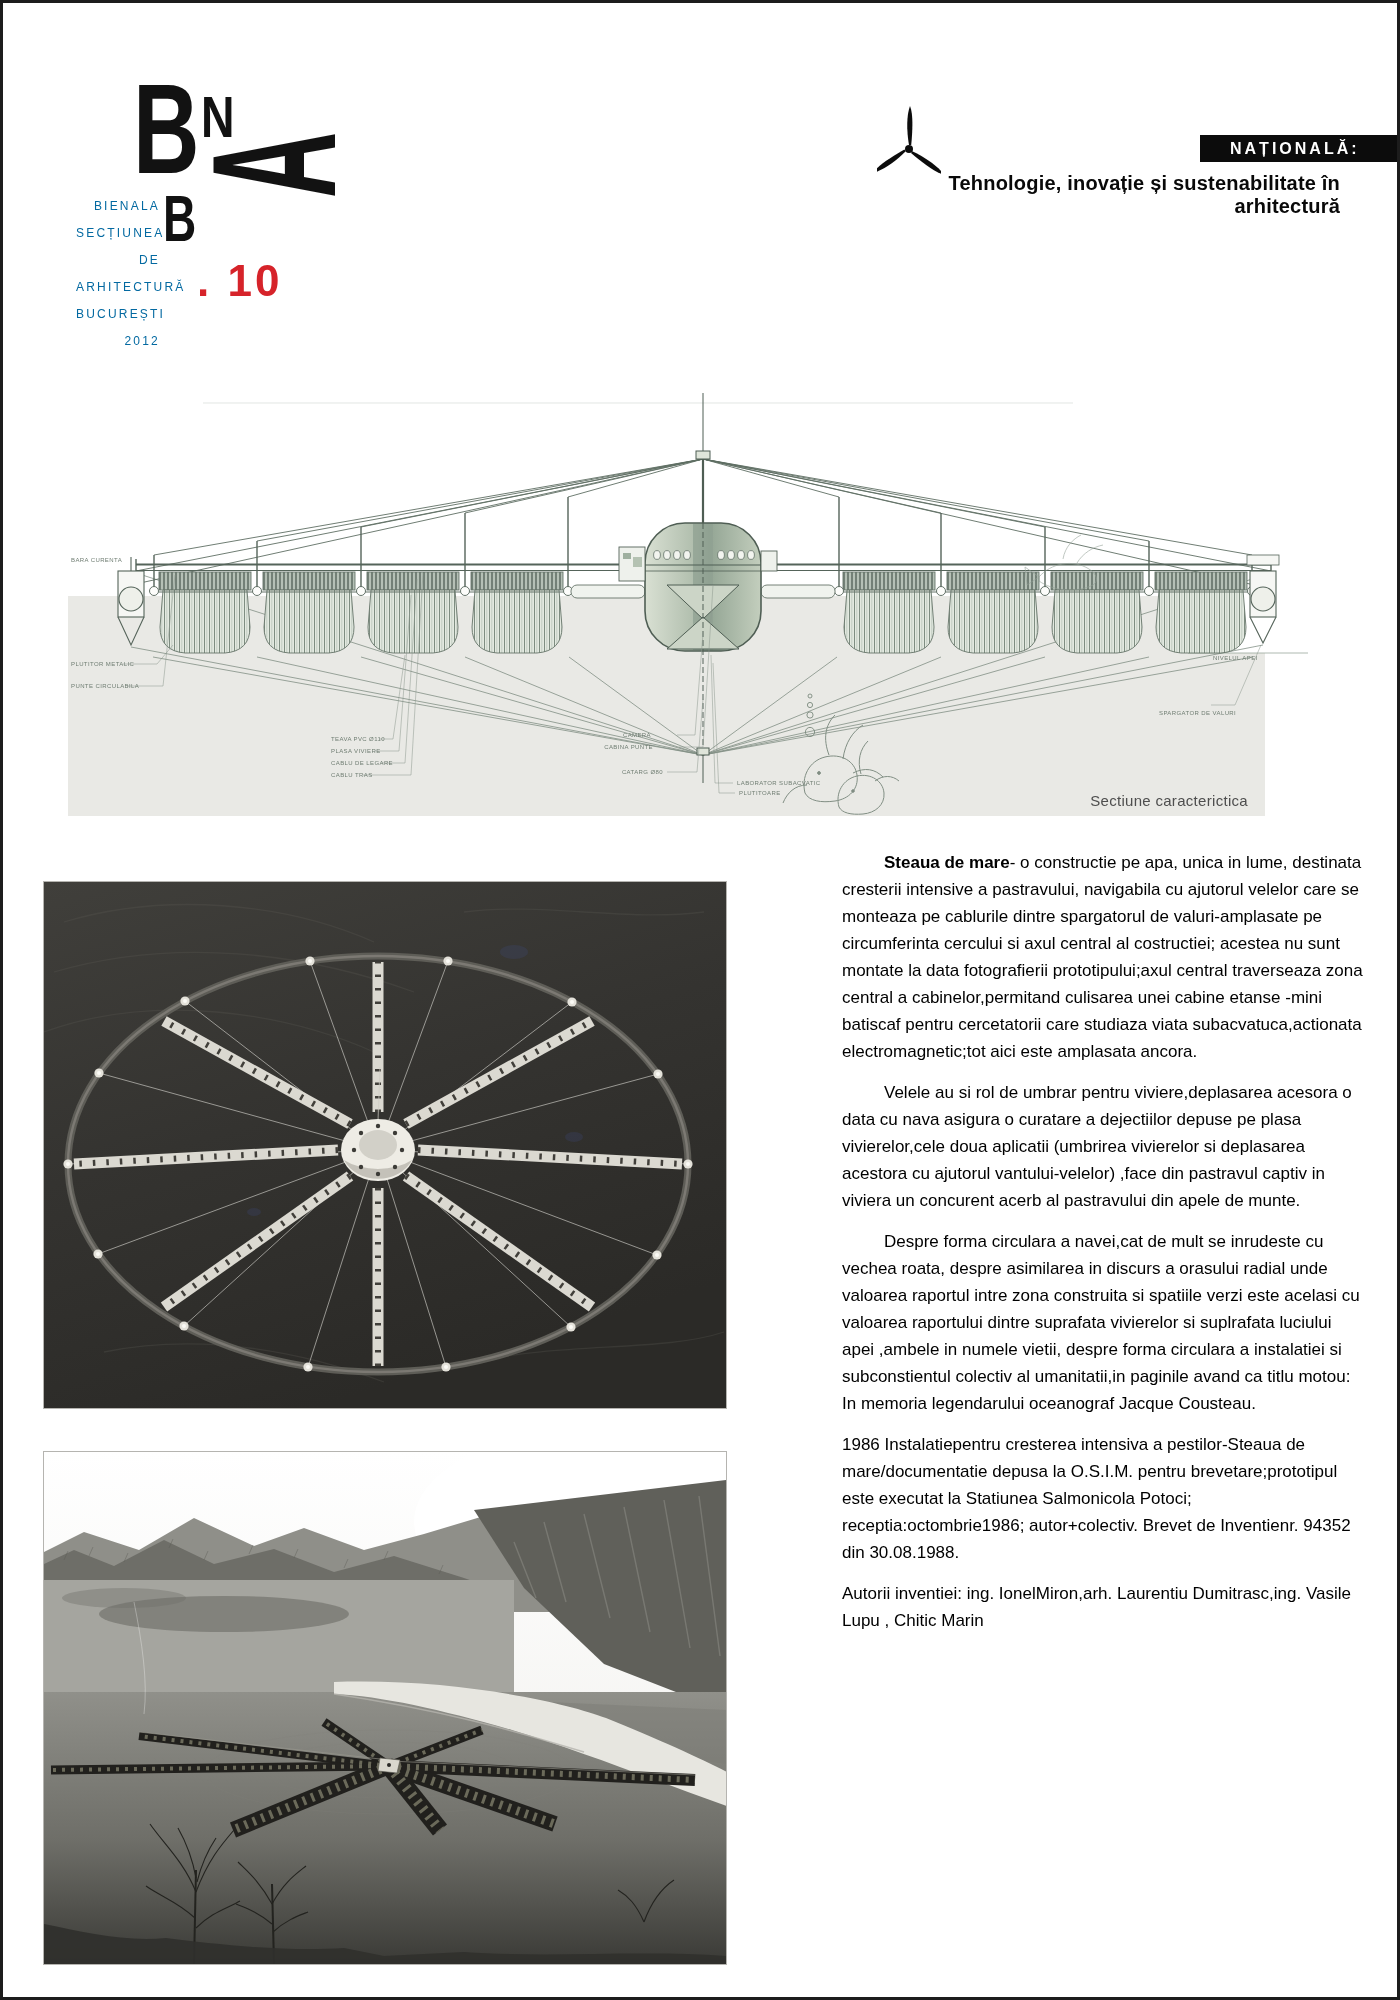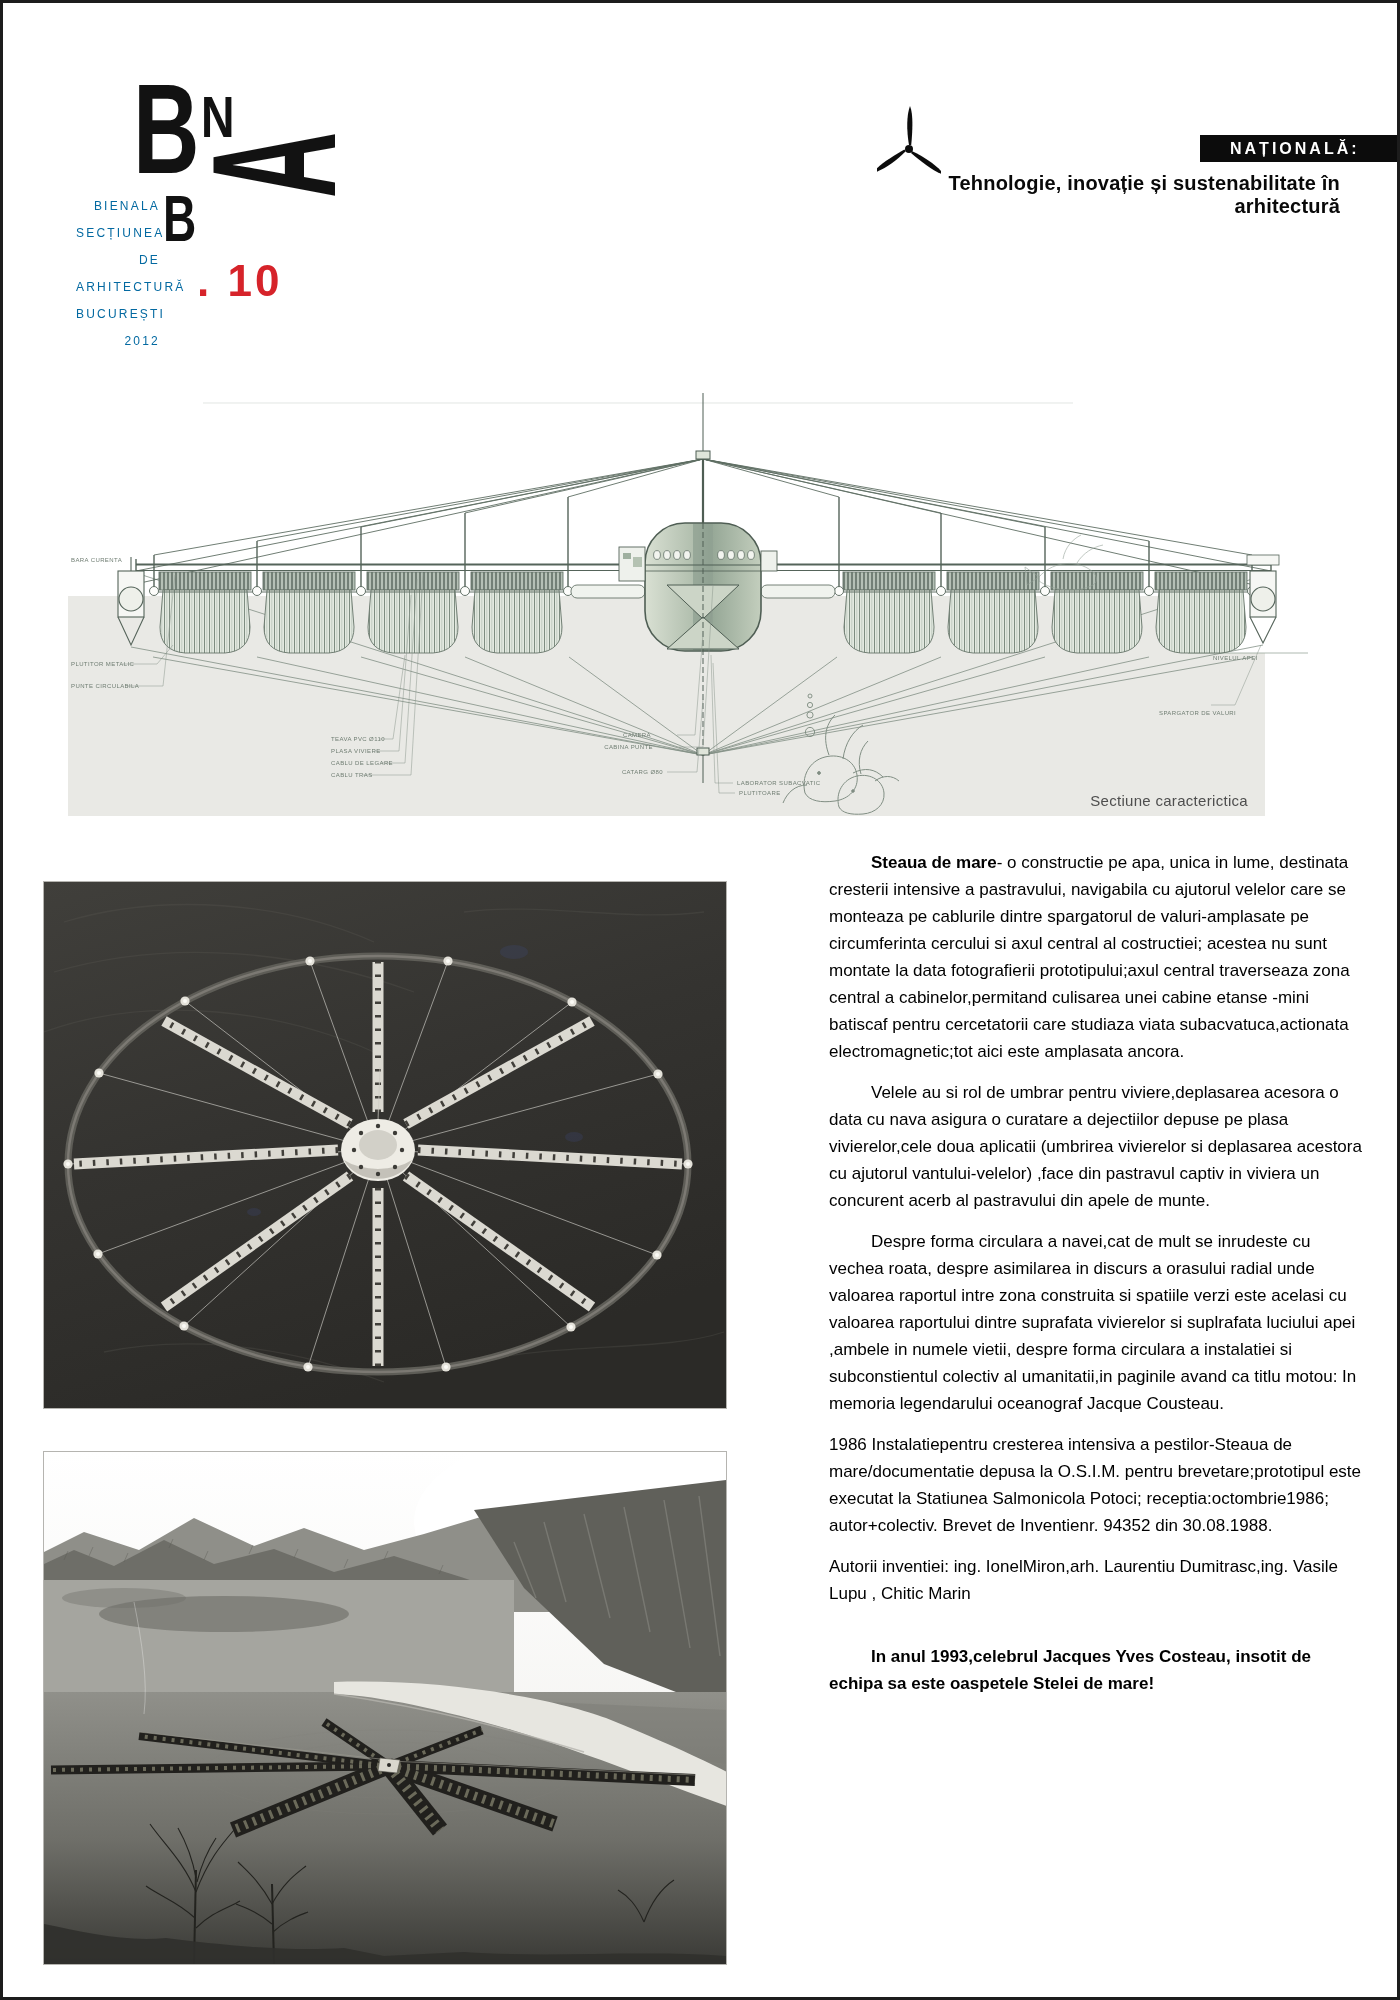--- a/index.html
+++ b/index.html
@@ -31,21 +31,21 @@
   
   .drawing{position:absolute;left:60px;top:330px;}
   .drawing text{font-family:"Liberation Sans",sans-serif;}
   .ann{font-size:6px;fill:#6f7d72;letter-spacing:0.4px;}
   .drawing .cap{font-size:15px;fill:#4e4e4e;letter-spacing:0.3px;}
   
   .article{
     position:absolute;left:826px;top:846px;width:536px;
     font-size:17px;line-height:27px;
   }
-  .article p{margin:0 0 14px 0;}
+  .article p{margin:0 0 14px 13px;}
   .article p.ind{text-indent:42px;}
   .article p.final{margin-top:36px;font-weight:bold;}
   .lead{font-weight:bold;}
   
   .photo{position:absolute;border:1px solid #b5b4b0;background:#2e2d2a;}
   .photo-aerial{left:40px;top:878px;width:684px;height:528px;}
   .photo-lake{left:40px;top:1448px;width:684px;height:514px;}
   .photo svg{display:block;}
 </style>
 </head>
@@ -531,16 +531,15 @@
       <path d="M90,150 C98,190 104,230 100,262" stroke="#ffffff" stroke-width="1" opacity="0.3" fill="none"></path>
     </svg>
   </div>
 
   <div class="article">
     <p class="ind"><span class="lead">Steaua de mare</span><span>- o constructie  pe apa, unica in lume, destinata cresterii intensive a pastravului, navigabila cu ajutorul velelor  care se monteaza pe cablurile dintre  spargatorul de valuri-amplasate pe circumferinta cercului si axul central al costructiei; acestea nu sunt montate la data fotografierii prototipului;axul central  traverseaza zona central a cabinelor,permitand culisarea unei cabine etanse -mini batiscaf pentru cercetatorii care studiaza viata subacvatuca,actionata electromagnetic;tot aici este amplasata ancora.</span></p>
     <p class="ind">Velele au si rol de umbrar pentru viviere,deplasarea acesora o data cu nava asigura o curatare a dejectiilor depuse pe plasa vivierelor,cele doua aplicatii (umbrirea vivierelor si deplasarea acestora cu ajutorul vantului-velelor) ,face din pastravul captiv  in viviera un concurent acerb  al pastravului din apele de munte.</p>
     <p class="ind">Despre forma circulara   a navei,cat de mult se inrudeste cu vechea roata, despre  asimilarea in discurs a orasului radial unde valoarea raportul intre zona construita si spatiile verzi este acelasi cu valoarea raportului dintre suprafata vivierelor si suplrafata luciului apei ,ambele in numele vietii, despre forma circulara  a instalatiei si subconstientul colectiv al umanitatii,in paginile avand ca titlu motou:   In memoria legendarului oceanograf Jacque Cousteau.</p>
     <p>1986 Instalatiepentru cresterea intensiva a pestilor-Steaua de mare/documentatie depusa la O.S.I.M. pentru brevetare;prototipul este executat la Statiunea Salmonicola Potoci; receptia:octombrie1986; autor+colectiv.  Brevet de Inventienr. 94352 din 30.08.1988.</p>
     <p>Autorii inventiei: ing. IonelMiron,arh. Laurentiu Dumitrasc,ing. Vasile Lupu , Chitic Marin</p>
-    <p class="ind final">In anul 1993,celebrul Jacques Yves Costeau, insotit de echipa sa este oaspetele Stelei de mare!</p>
   </div>
 
 </div>
 
 </body></html>

